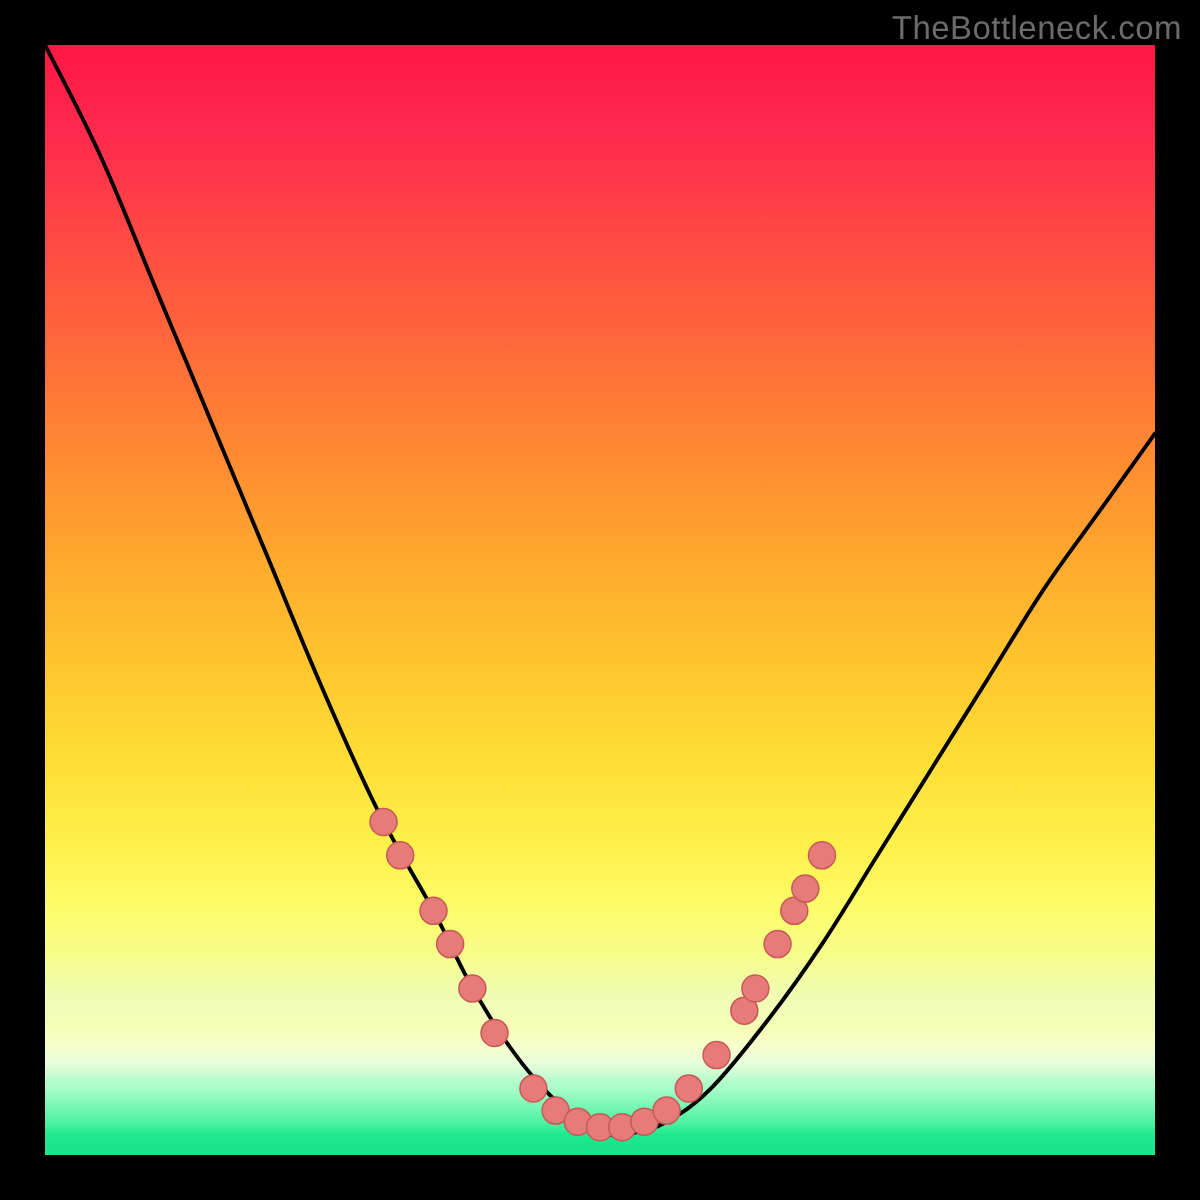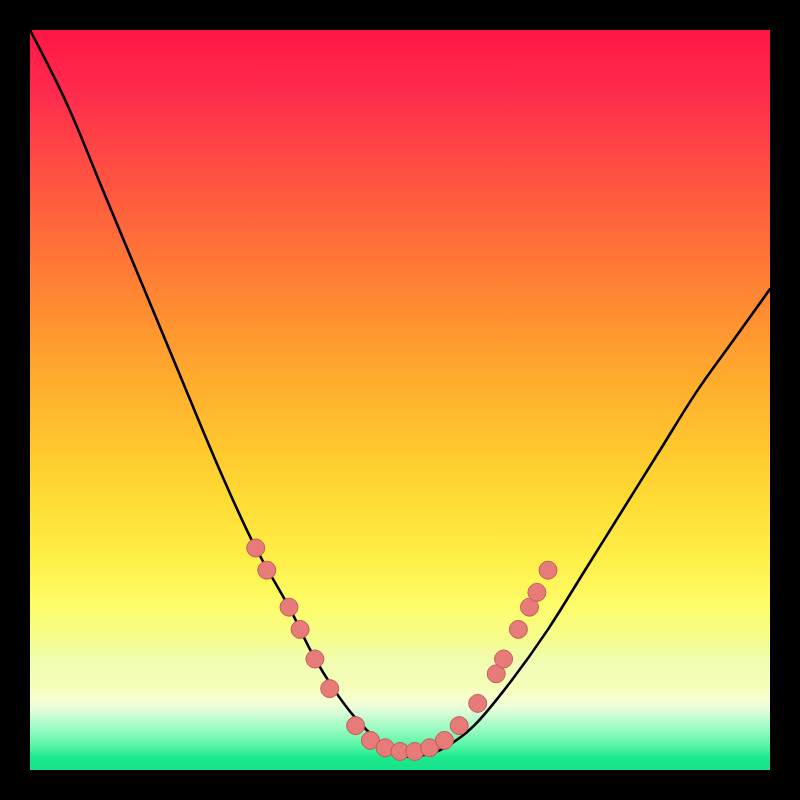--- a/index.html
+++ b/index.html
@@ -124,13 +124,14 @@
           <circle cx="447.7" cy="673.4" r="9" fill="#e77b7a" stroke="#c55a57" stroke-width="1"></circle>
           <circle cx="466.2" cy="643.8" r="9" fill="#e77b7a" stroke="#c55a57" stroke-width="1"></circle>
           <circle cx="473.6" cy="629.0" r="9" fill="#e77b7a" stroke="#c55a57" stroke-width="1"></circle>
           <circle cx="488.4" cy="599.4" r="9" fill="#e77b7a" stroke="#c55a57" stroke-width="1"></circle>
           <circle cx="499.5" cy="577.2" r="9" fill="#e77b7a" stroke="#c55a57" stroke-width="1"></circle>
           <circle cx="506.9" cy="562.4" r="9" fill="#e77b7a" stroke="#c55a57" stroke-width="1"></circle>
           <circle cx="518.0" cy="540.2" r="9" fill="#e77b7a" stroke="#c55a57" stroke-width="1"></circle>
         </g>
     </svg>
   </div>
+  <div class="watermark">TheBottleneck.com</div>
 </div>
 
 </body></html>

